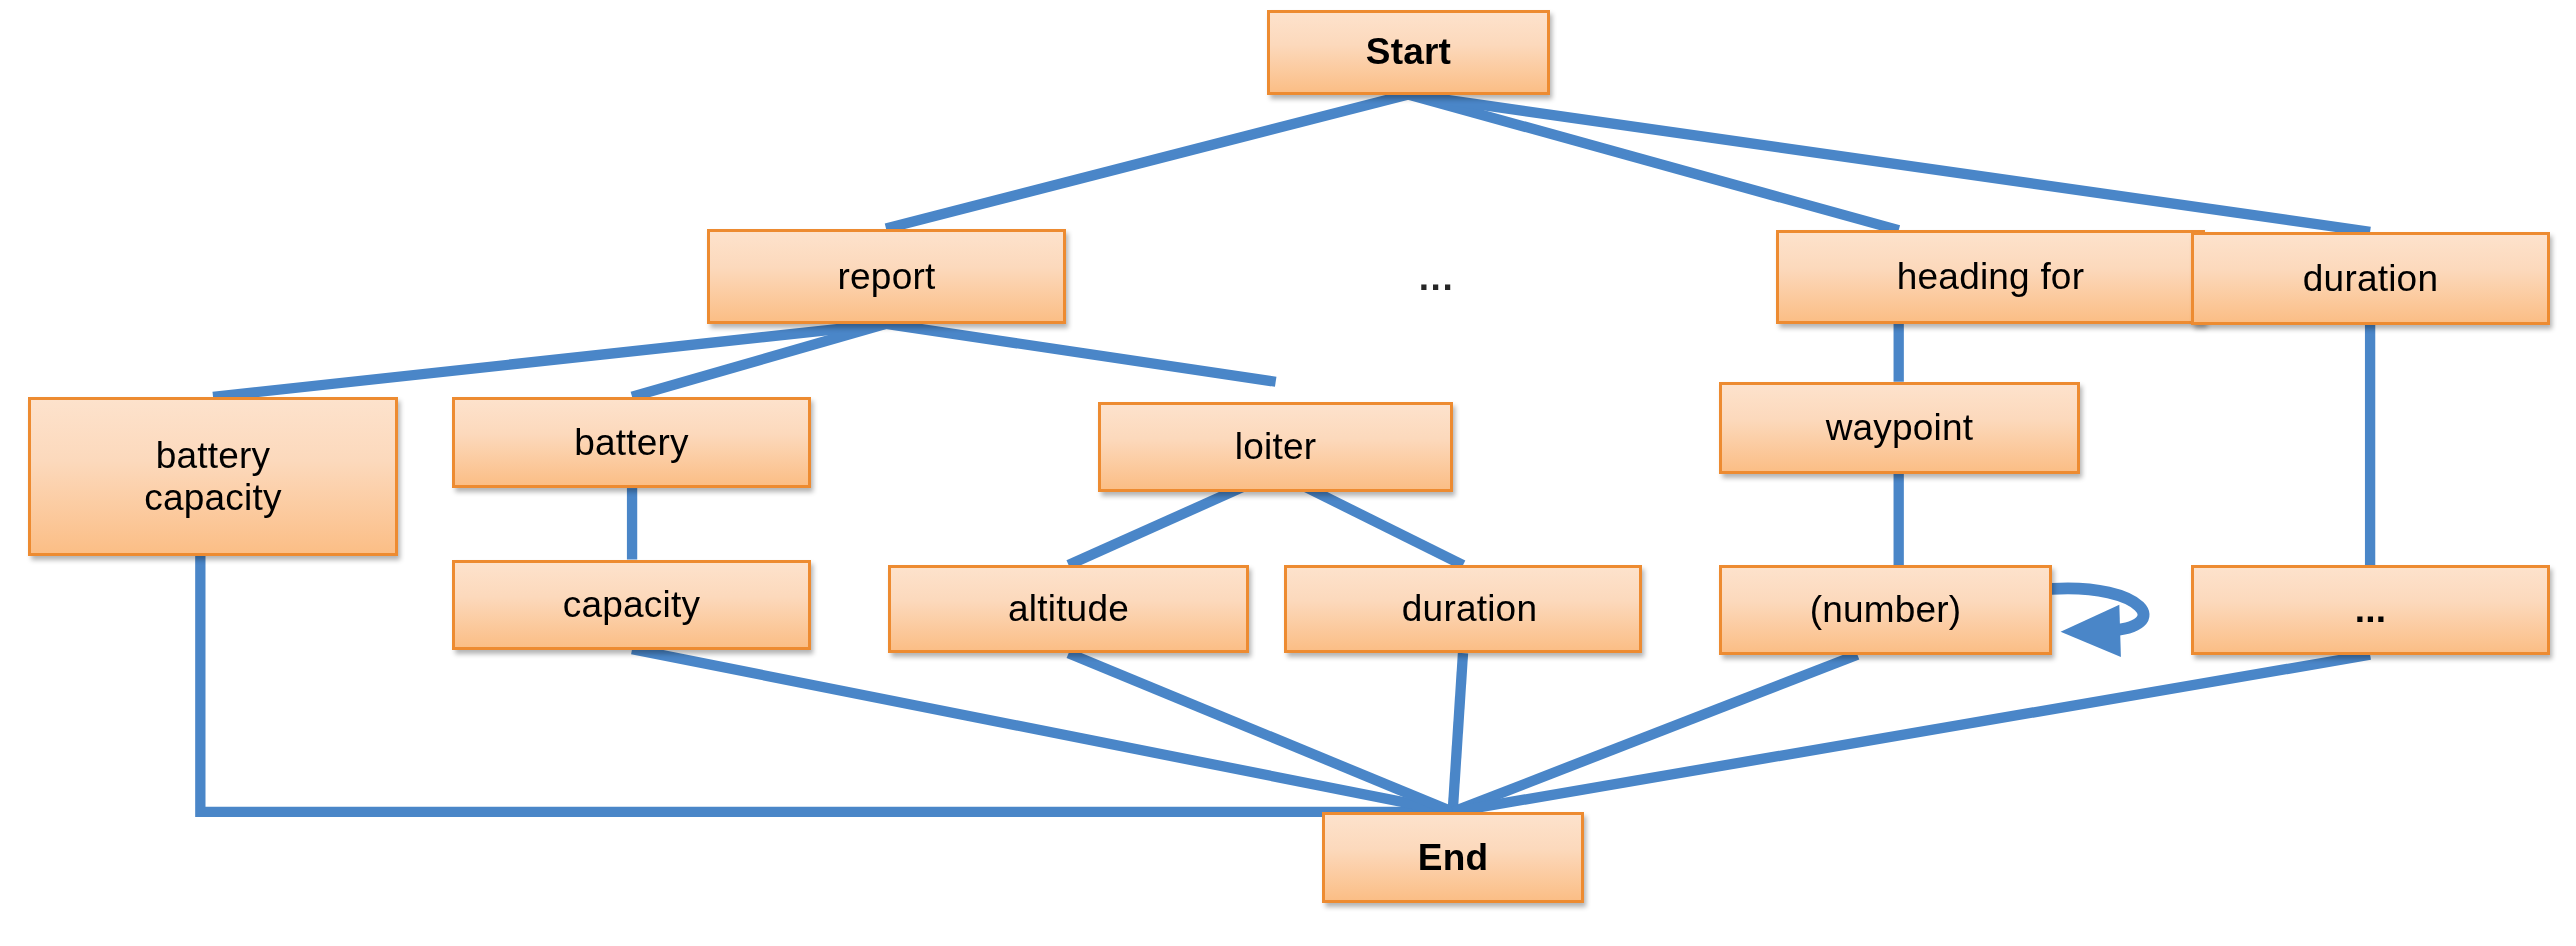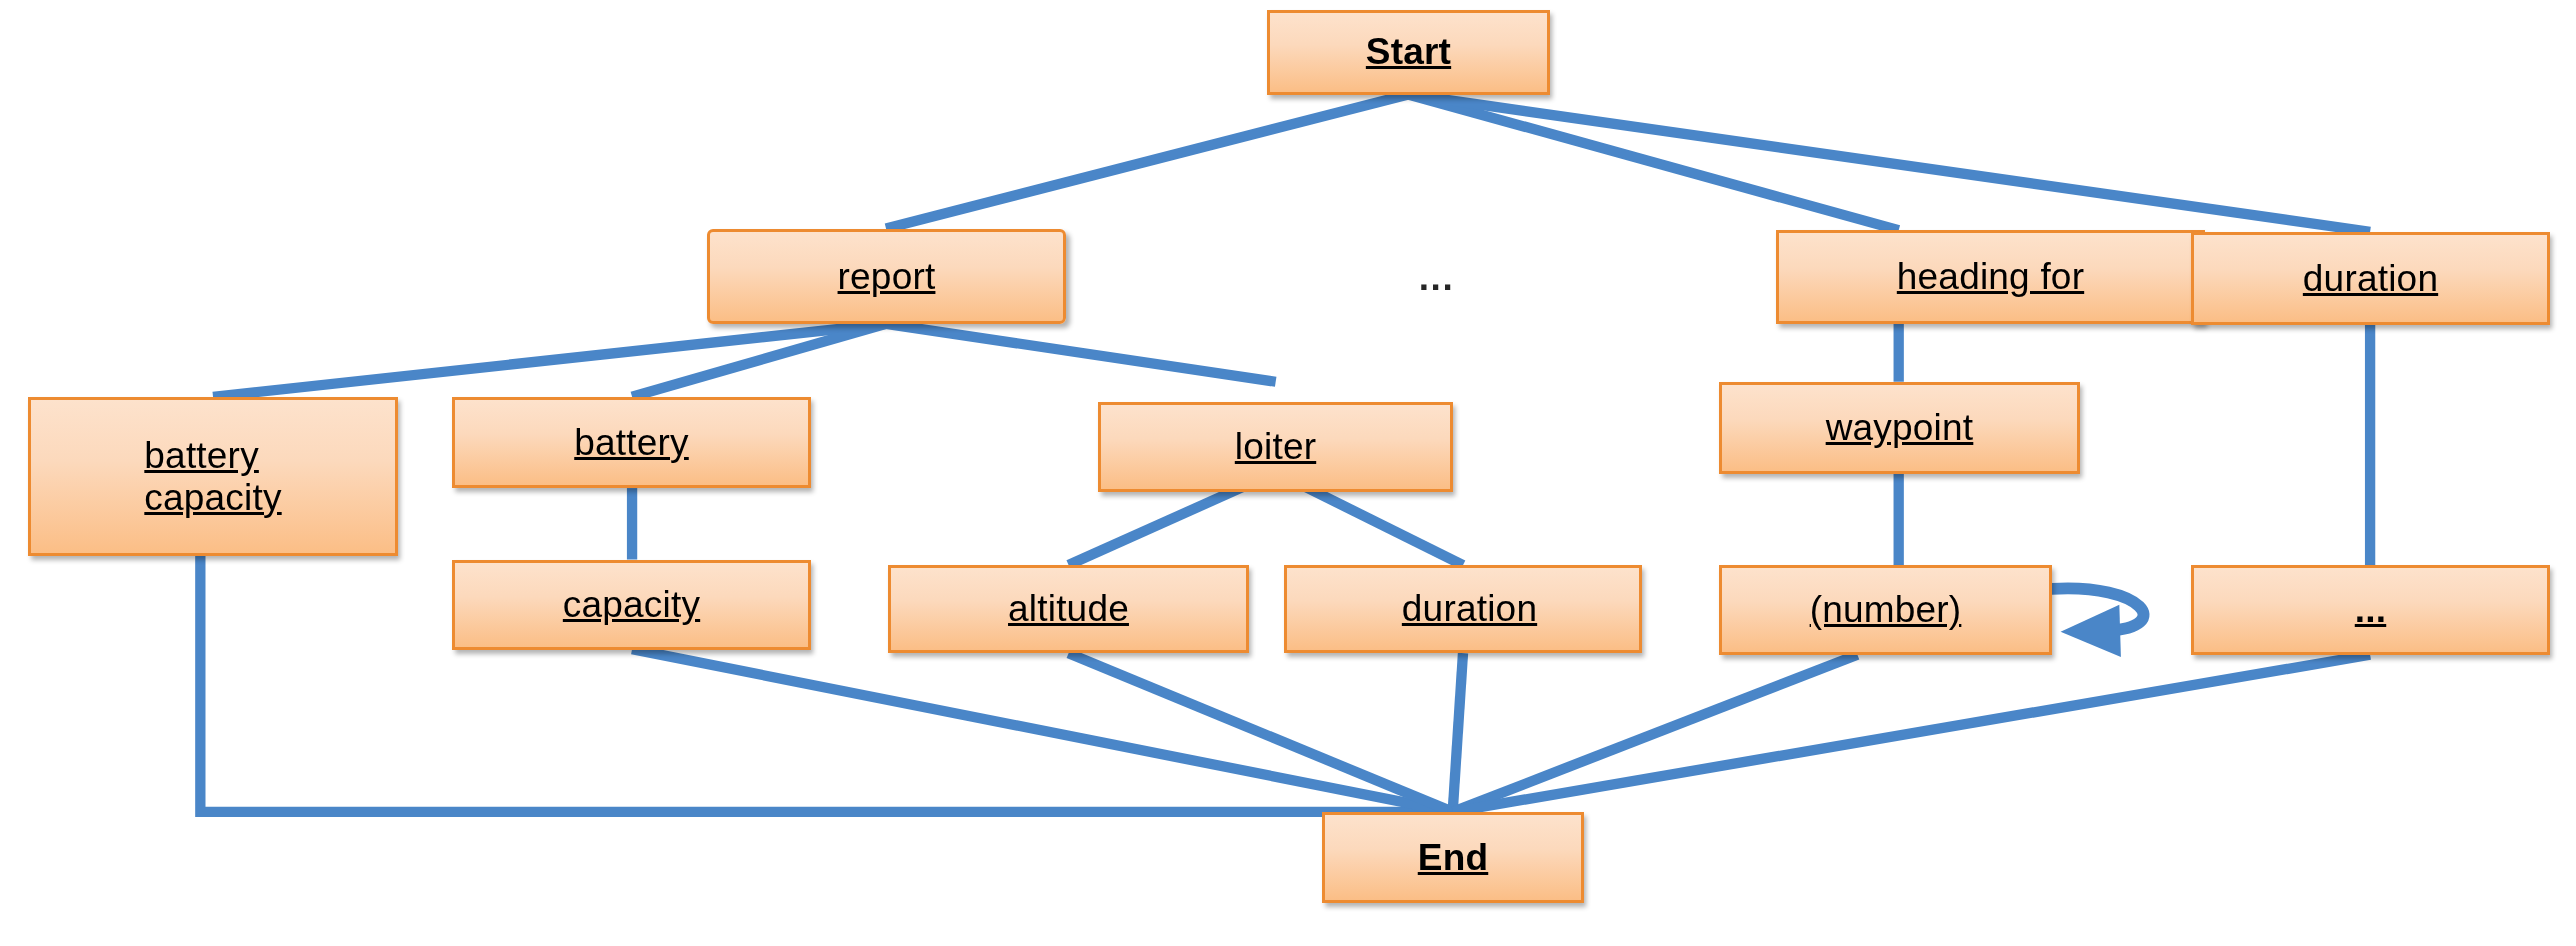--- a/index.html
+++ b/index.html
@@ -25,27 +25,27 @@
   }
   .node {
     position: absolute;
     box-sizing: border-box;
     border: 3.2px solid #ED8B31;
     background: linear-gradient(to bottom, #FDE2CC 0%, #FCD9BC 40%, #FBBE86 100%);
     box-shadow: 3.2px 4px 4.8px rgba(0,0,0,0.30);
     display: flex;
     align-items: center;
     justify-content: center;
+    text-align: center;
     color: #000000;
     font-size: 37px;
     line-height: 1.12;
     letter-spacing: 0.2px;
     white-space: pre-line;
     z-index: 5;
-    text-decoration: underline;
   }
   .node.bold {
     font-weight: bold;
   }
   .node.dots {
     font-size: 37px;
   }
   .ellipsis-label {
     position: absolute;
     color: #262626;
@@ -104,21 +104,21 @@
     </g>
 
     <g>
       <path d="M 2585 742 C 2700 735, 2740 790, 2655 795" stroke="#4A86C8" stroke-width="15" fill="none" stroke-linecap="round"></path>
       <path d="M 2670 762 L 2596 796 L 2672 828 Z" fill="#4A86C8"></path>
     </g>
   </svg>
 
   <div class="node bold" style="left:1267px; top:9.5px; width:283px; height:85px;">Start</div>
 
-  <div class="node" style="left:707px; top:229px; width:359px; height:95px;border-radius:6px;">report</div>
+  <div class="node" style="left:707px; top:229px; width:359px; height:95px;">report</div>
 
   <div class="node" style="left:1776px; top:230px; width:429px; height:94px;">heading for</div>
 
   <div class="node" style="left:2191px; top:232px; width:359px; height:93px;">duration</div>
 
   <div class="node" style="left:28px; top:397px; width:370px; height:159px;">battery
 capacity</div>
 
   <div class="node" style="left:452px; top:397px; width:359px; height:91px;">battery</div>
 

